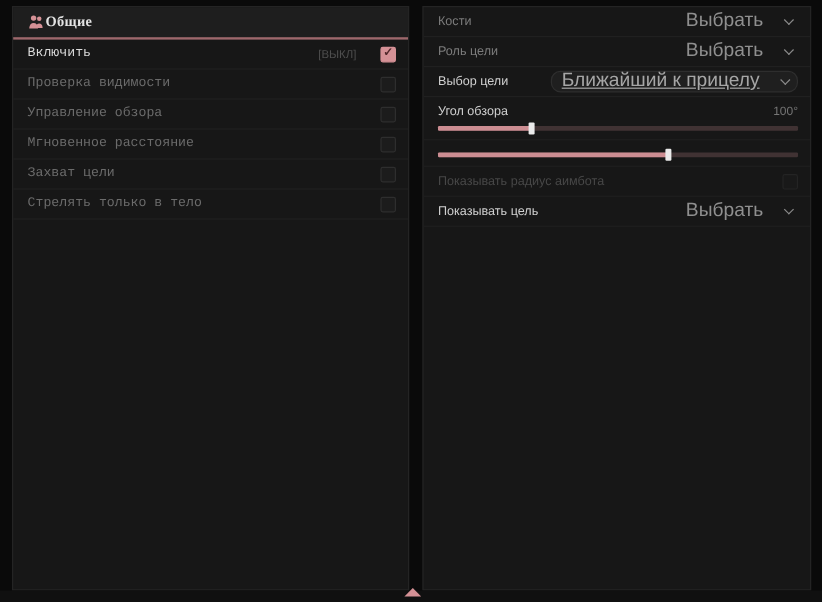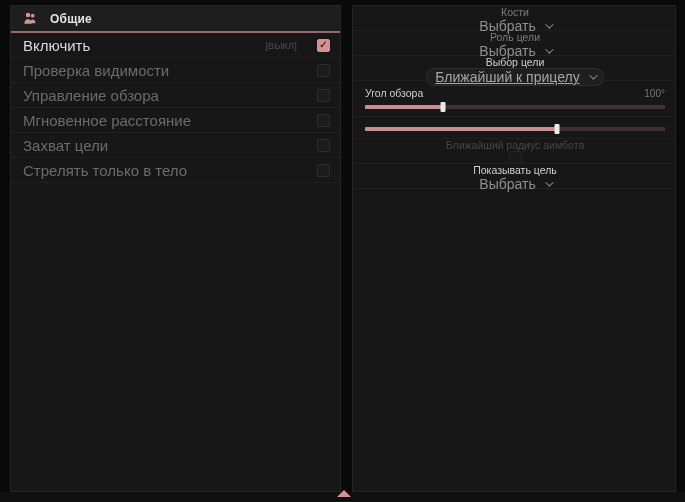--- a/index.html
+++ b/index.html
@@ -10,58 +10,59 @@
     background:#0a0a0a; overflow:hidden;
   }
   .panel {
     position:absolute; top:5px; height:487px;
     background:#171717; border:1px solid #242424;
   }
   #panel-general { left:10px;  width:331px; }
   #panel-settings{ left:352px; width:324px; }
 
   .panel-header {
-    height:27px; display:flex; align-items:center; gap:12px;
+    height:27px; display:flex; align-items:center; gap:0;
     padding:12px 12px; background:#1e1e1e;
     border-bottom:2px solid #9d686c;
+    font-family:Liberation Serif, serif;
   }
   .panel-title { color:#e3e3e3; font-size:12px; font-weight:bold; letter-spacing:.2px; }
   .hicon { width:15px; height:15px; display:inline-flex; }
 
   
   .trow {
     height:25px; display:flex; align-items:center;
     padding:0 10px 0 12px; border-bottom:1px solid #202020;
   }
-  .trow .lbl { color:#6b6b6b; font-size:15px; flex:1 1 auto; }
+  .trow .lbl { color:#6b6b6b; font-size:11px; flex:1 1 auto;font-family:Liberation Mono, monospace; }
   .trow.on .lbl { color:#dadada; }
   .keybind { color:#4e4e4e; font-size:9.5px; margin-right:20px; }
 
   .checkbox {
     width:13px; height:13px; border-radius:2px;
     border:1px solid #2e2e2e; background:#1c1c1c;
     display:flex; align-items:center; justify-content:center;
     flex:0 0 auto;
   }
   .checkbox .check-glyph { display:none; color:#52282b; font-size:10px; font-weight:bold; line-height:1; }
   .checkbox.on { background:#d59196; border-color:#d59196; }
   .checkbox.on .check-glyph { display:block; }
   .checkbox.disabled { border-color:#242424; background:#191919; }
 
   
   .srow {
     height:25px; display:flex; align-items:center; justify-content:space-between;
-    padding:0 10px 0 12px; border-bottom:1px solid #202020;flex-direction:column;
+    padding:0 10px 0 12px; border-bottom:1px solid #202020;
   }
   .srow .lbl { font-size:10.5px; color:#cfcfcf; }
   .srow .lbl.dim { color:#7b7b7b; }
   .srow .lbl.disabled { color:#474747; }
 
   .select {
-    display:flex; align-items:center; gap:9px; color:#8f8f8f; font-size:14px;
+    display:flex; align-items:center; gap:17px; color:#8f8f8f; font-size:16px;
     height:18px; padding:0 6px; cursor:default;
   }
   .select.boxed {
     background:#1f1f1f; border:1px solid #2e2e2e; border-radius:8px;
     padding:0 8px; color:#a6a6a6;text-decoration:underline;
   }
   .chevron {
     width:6px; height:6px; border-right:1.5px solid #8a8a8a; border-bottom:1.5px solid #8a8a8a;
     transform:rotate(45deg) translateY(-2px); display:inline-block;
   }
@@ -179,21 +180,21 @@
     </div>
 
     <div class="slider-block">
       <div class="slider-track">
         <div class="slider-fill" style="width: 64%;"></div>
         <div class="slider-handle" style="left: 64%;"></div>
       </div>
     </div>
 
     <div class="srow">
-      <span class="lbl disabled">Ближайший радиус аимбота</span>
+      <span class="lbl disabled">Показывать радиус аимбота</span>
       <span class="checkbox disabled"></span>
     </div>
 
     <div class="srow">
       <span class="lbl">Показывать цель</span>
       <span class="select">
         <span>Выбрать</span>
         <span class="chevron"></span>
       </span>
     </div>

